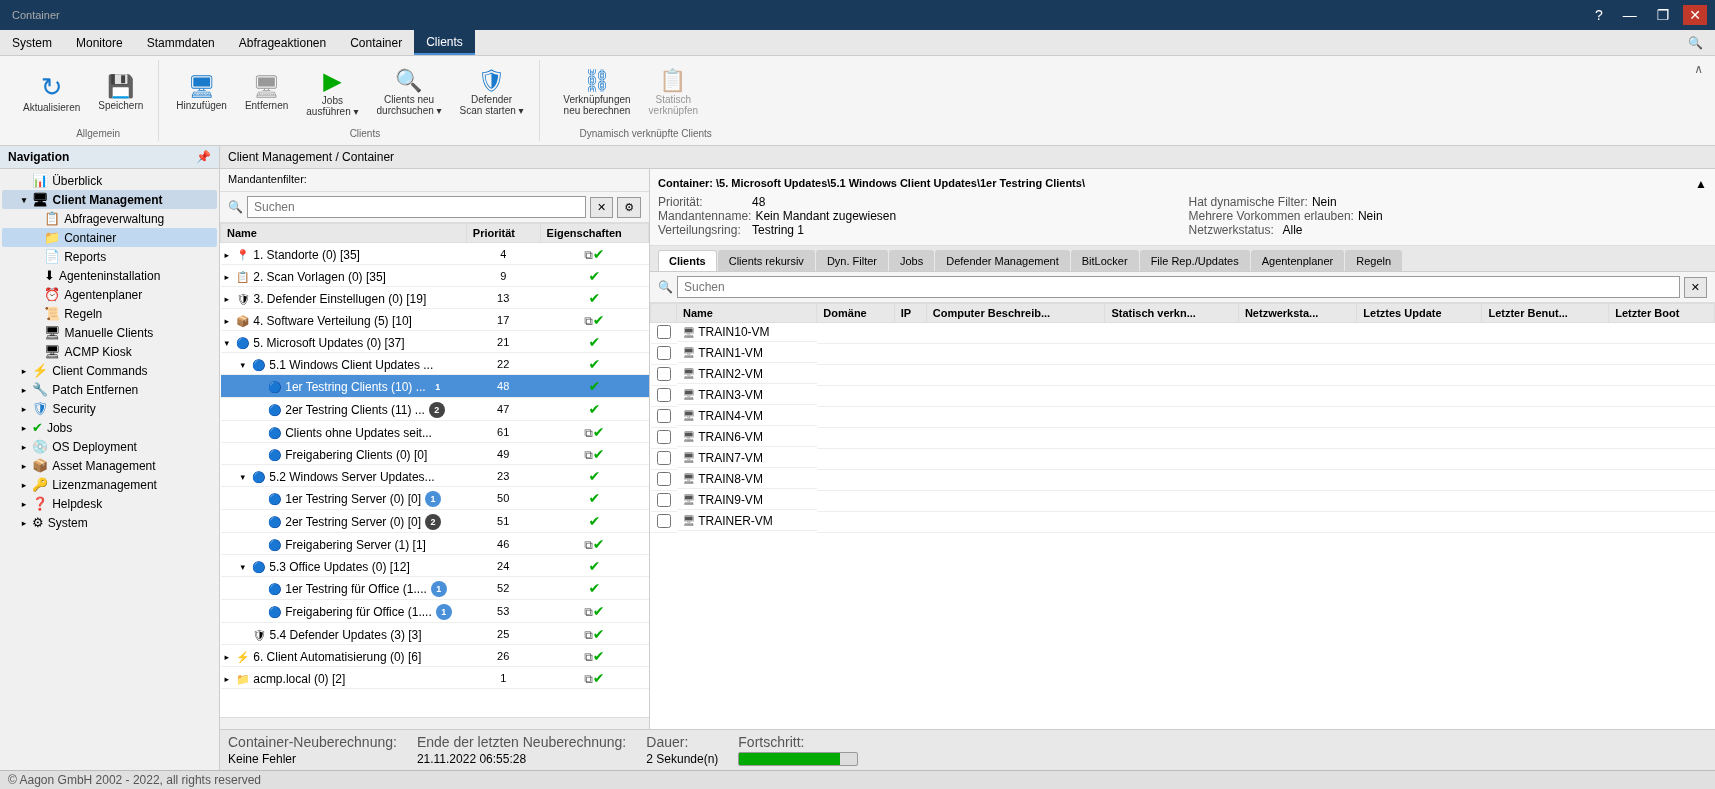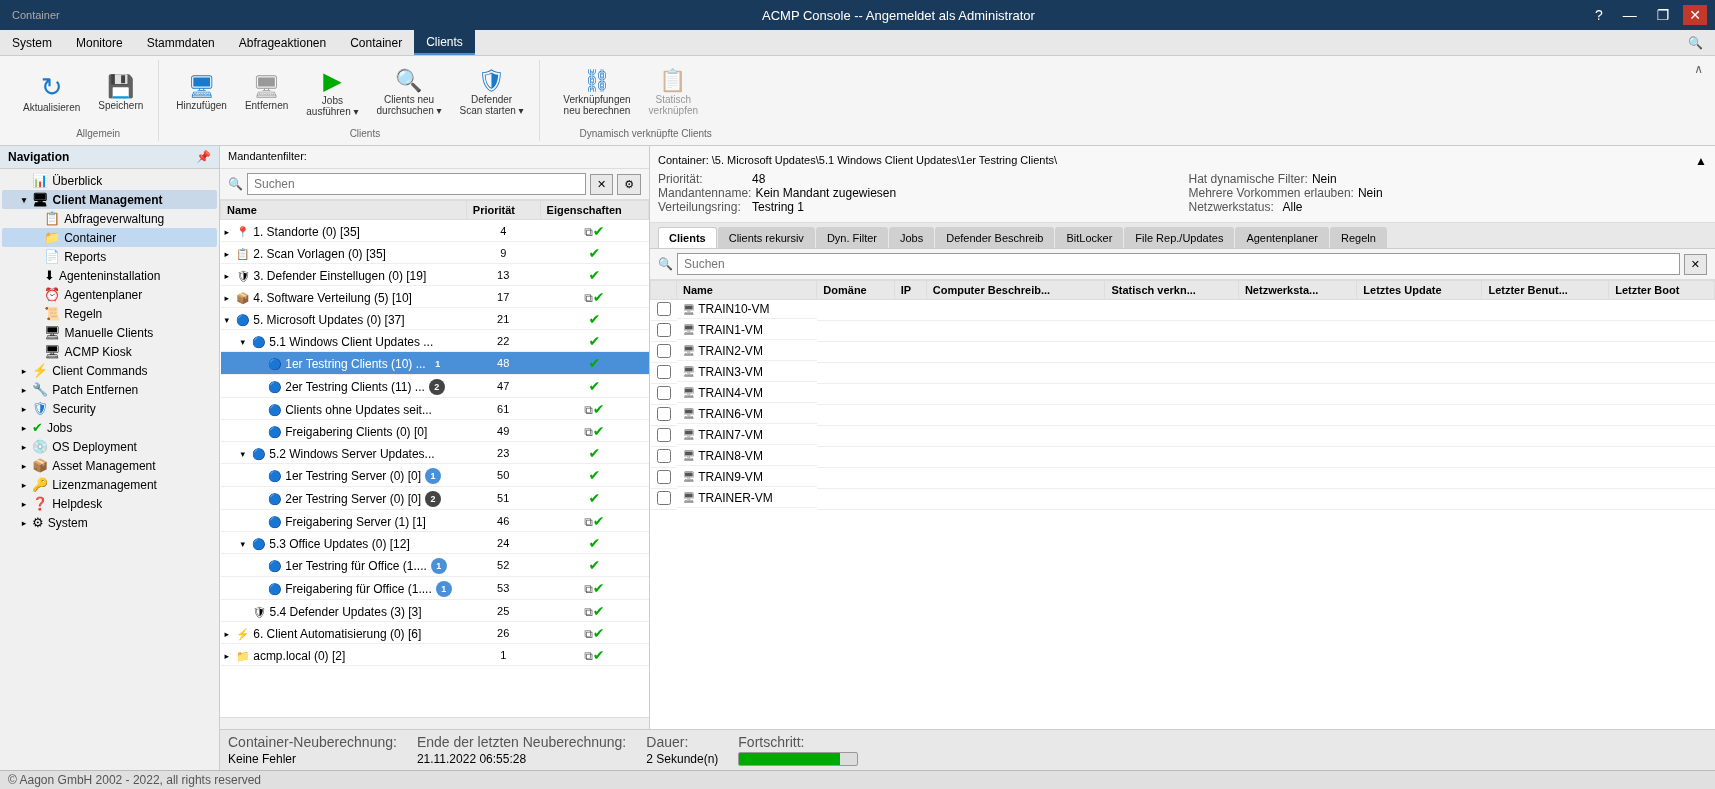--- a/index.html
+++ b/index.html
@@ -63,21 +63,21 @@
     .tree-table { flex: 1; overflow-y: auto; overflow-x: auto; background: white; }
     .tree-table table { width: 100%; border-collapse: collapse; }
     .tree-table th { background: #e8e8e8; border: 1px solid #ddd; padding: 3px 6px; font-size: 11px; font-weight: bold; position: sticky; top: 0; text-align: left; }
     .tree-table td { border-bottom: 1px solid #eee; padding: 2px 4px; font-size: 11px; }
     .tree-row { cursor: pointer; }
     .tree-row.selected { background: #4a90d9; color: white; }
     .tree-row.selected td { color: white; }
     
     
     .info-section { padding: 8px; background: #f8f8f8; border-bottom: 1px solid #ddd; font-size: 11px; }
-    .info-path { font-weight: normal; margin-bottom: 6px; font-size: 11px; }
+    .info-path { font-weight: bold; margin-bottom: 6px; font-size: 11px; }
     .info-grid { display: grid; grid-template-columns: 1fr 1fr; gap: 2px 12px; }
     .info-row { display: flex; gap: 4px; }
     .info-label { color: #555; min-width: 90px; }
     .info-value { font-weight: normal; }
     
     
     .tabs-bar { display: flex; background: #e8e8e8; border-bottom: 1px solid #ccc; padding: 0 8px; padding-top: 4px; gap: 1px; overflow: hidden; }
     .tab { padding: 4px 10px; cursor: pointer; border: 1px solid transparent; border-bottom: none; font-size: 11px; background: #d0d0d0; border-radius: 3px 3px 0 0; }
     .tab.active { background: white; border-color: #ccc; font-weight: bold; }
     
@@ -103,21 +103,20 @@
     ::-webkit-scrollbar-track { background: #f0f0f0; }
     ::-webkit-scrollbar-thumb { background: #bbb; border-radius: 2px; }
   </style>
 </head>
 <body>
 
 <div class="title-bar">
   <div style="width:200px; display:flex; gap:6px; align-items:center; padding-left:4px;">
     <span style="font-size:11px; color:#aaa;">Container</span>
   </div>
-  <div class="title-bar-center">ACMP Console -- Angemeldet als Administrator</div>
   <div class="title-bar-controls">
     <button class="title-btn">?</button>
     <button class="title-btn">—</button>
     <button class="title-btn">❐</button>
     <button class="title-btn" style="background:#c0392b;">✕</button>
   </div>
 </div>
 
 <div class="menu-bar">
   <div class="menu-item">System</div>
@@ -301,20 +300,21 @@
       <div class="nav-item nav-indent-1">
         <span class="nav-expand">▸</span>
         <span class="nav-icon">⚙</span>
         <span>System</span>
       </div>
     </div>
   </div>
 
   <div class="content-area">
 
+    <div class="breadcrumb-bar">Client Management / Container</div>
 
     <div class="split-panel">
 
       <div class="left-panel">
 
         <div class="filter-bar">
           <div class="filter-label">Mandantenfilter:</div>
         </div>
 
         <div class="search-bar">
@@ -586,21 +586,21 @@
               </div>
             </div>
           </div>
         </div>
 
         <div class="tabs-bar">
           <div class="tab active">Clients</div>
           <div class="tab">Clients rekursiv</div>
           <div class="tab">Dyn. Filter</div>
           <div class="tab">Jobs</div>
-          <div class="tab">Defender Beschreib</div>
+          <div class="tab">Defender Management</div>
           <div class="tab">BitLocker</div>
           <div class="tab">File Rep./Updates</div>
           <div class="tab">Agentenplaner</div>
           <div class="tab">Regeln</div>
         </div>
 
         <div class="client-search">
           <span style="color:#999;">🔍</span>
           <input type="text" class="search-input" placeholder="Suchen" style="">
           <button class="search-btn">✕</button>

